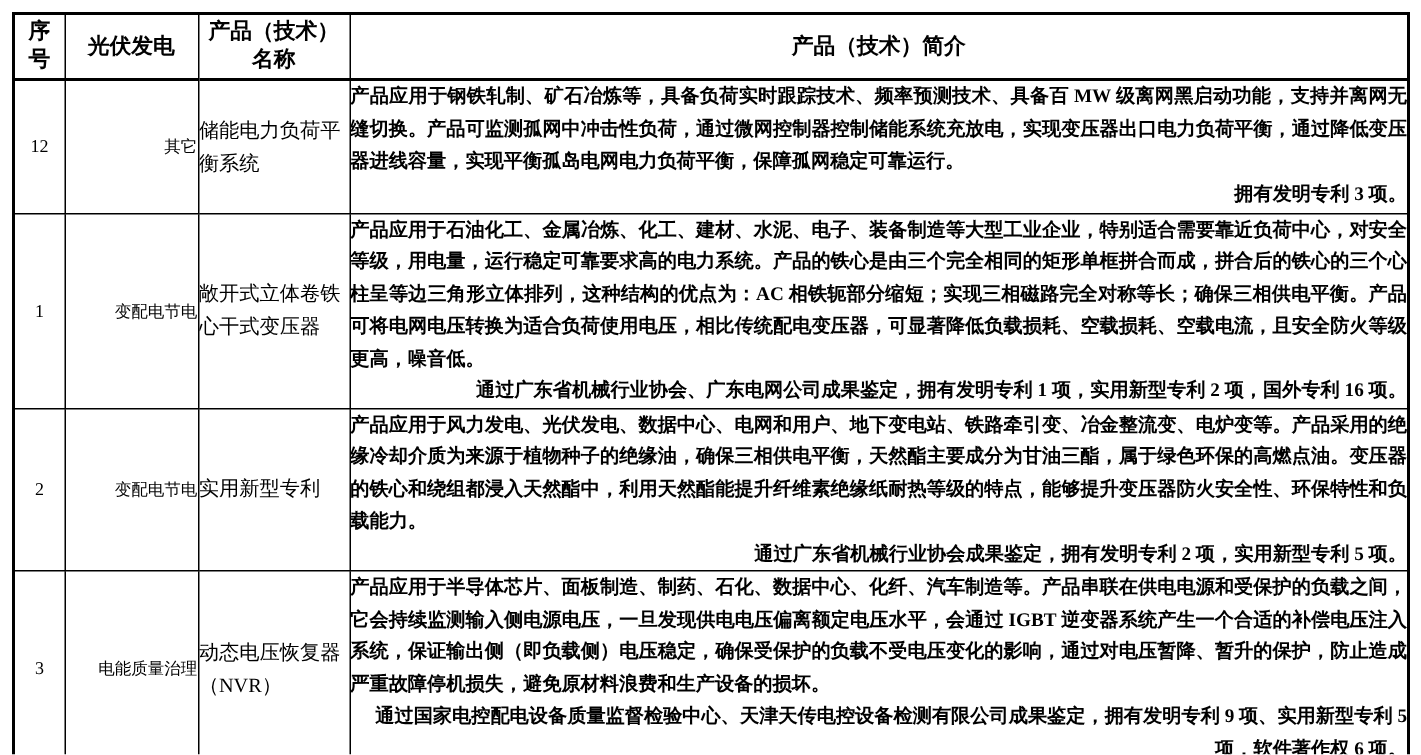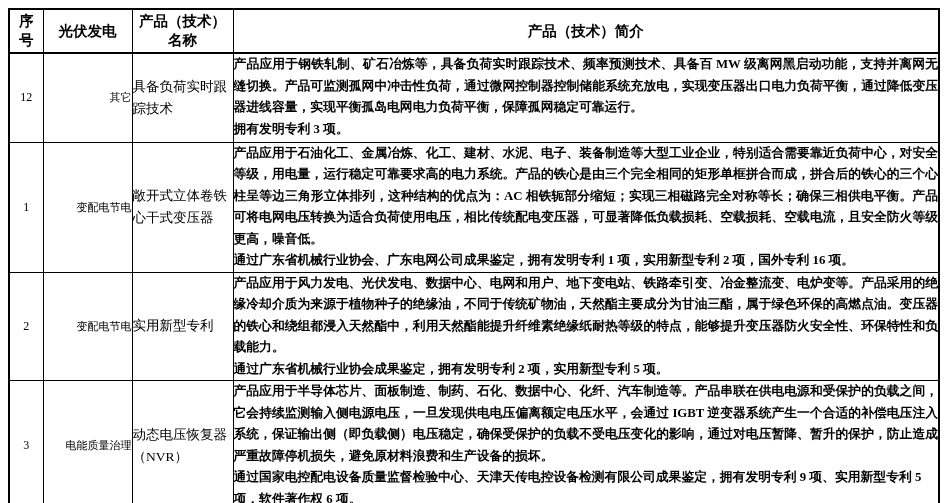--- a/index.html
+++ b/index.html
@@ -83,21 +83,21 @@
     font-size: 12.8px;
     line-height: 21.5px;
     padding: 3px 5px 3px 4px;
   }
   td.cell-intro .para {
     text-align: justify;
     text-justify: inter-ideograph;
     font-weight: bold;
   }
   td.cell-intro .para:last-child {
-    text-align: left;
+    text-align: right;
   }
   tr.r-12 { height: 89px; }
   tr.r-1  { height: 113px; }
   tr.r-2  { height: 88px; }
   tr.r-3  { height: 128px; }
 </style>
 </head>
 <body>
 
 <div class="page">
@@ -113,41 +113,41 @@
         <th>序号</th>
         <th>光伏发电</th>
         <th>产品（技术）名称</th>
         <th>产品（技术）简介</th>
       </tr>
     </thead>
     <tbody>
       <tr class="r-12">
         <td class="cell-no">12</td>
         <td class="cell-cat">其它</td>
-        <td class="cell-name">具备负荷实时跟踪技术</td>
+        <td class="cell-name">储能电力负荷平衡系统</td>
         <td class="cell-intro">
           <div class="para">产品应用于钢铁轧制、矿石冶炼等，具备负荷实时跟踪技术、频率预测技术、具备百 MW 级离网黑启动功能，支持并离网无缝切换。产品可监测孤网中冲击性负荷，通过微网控制器控制储能系统充放电，实现变压器出口电力负荷平衡，通过降低变压器进线容量，实现平衡孤岛电网电力负荷平衡，保障孤网稳定可靠运行。</div>
           <div class="para">拥有发明专利 3 项。</div>
         </td>
       </tr>
       <tr class="r-1">
         <td class="cell-no">1</td>
         <td class="cell-cat">变配电节电</td>
         <td class="cell-name">敞开式立体卷铁心干式变压器</td>
         <td class="cell-intro">
           <div class="para">产品应用于石油化工、金属冶炼、化工、建材、水泥、电子、装备制造等大型工业企业，特别适合需要靠近负荷中心，对安全等级，用电量，运行稳定可靠要求高的电力系统。产品的铁心是由三个完全相同的矩形单框拼合而成，拼合后的铁心的三个心柱呈等边三角形立体排列，这种结构的优点为：AC 相铁轭部分缩短；实现三相磁路完全对称等长；确保三相供电平衡。产品可将电网电压转换为适合负荷使用电压，相比传统配电变压器，可显著降低负载损耗、空载损耗、空载电流，且安全防火等级更高，噪音低。</div>
           <div class="para">通过广东省机械行业协会、广东电网公司成果鉴定，拥有发明专利 1 项，实用新型专利 2 项，国外专利 16 项。</div>
         </td>
       </tr>
       <tr class="r-2">
         <td class="cell-no">2</td>
         <td class="cell-cat">变配电节电</td>
         <td class="cell-name">实用新型专利</td>
         <td class="cell-intro">
-          <div class="para">产品应用于风力发电、光伏发电、数据中心、电网和用户、地下变电站、铁路牵引变、冶金整流变、电炉变等。产品采用的绝缘冷却介质为来源于植物种子的绝缘油，不同于传统矿物油，天然酯主要成分为甘油三酯，属于绿色环保的高燃点油。变压器的铁心和绕组都浸入天然酯中，利用天然酯能提升纤维素绝缘纸耐热等级的特点，能够提升变压器防火安全性、环保特性和负载能力。</div>
+          <div class="para">产品应用于风力发电、光伏发电、数据中心、电网和用户、地下变电站、铁路牵引变、冶金整流变、电炉变等。产品采用的绝缘冷却介质为来源于植物种子的绝缘油，确保三相供电平衡，天然酯主要成分为甘油三酯，属于绿色环保的高燃点油。变压器的铁心和绕组都浸入天然酯中，利用天然酯能提升纤维素绝缘纸耐热等级的特点，能够提升变压器防火安全性、环保特性和负载能力。</div>
           <div class="para">通过广东省机械行业协会成果鉴定，拥有发明专利 2 项，实用新型专利 5 项。</div>
         </td>
       </tr>
       <tr class="r-3">
         <td class="cell-no">3</td>
         <td class="cell-cat">电能质量治理</td>
         <td class="cell-name">动态电压恢复器（NVR）</td>
         <td class="cell-intro">
           <div class="para">产品应用于半导体芯片、面板制造、制药、石化、数据中心、化纤、汽车制造等。产品串联在供电电源和受保护的负载之间，它会持续监测输入侧电源电压，一旦发现供电电压偏离额定电压水平，会通过 IGBT 逆变器系统产生一个合适的补偿电压注入系统，保证输出侧（即负载侧）电压稳定，确保受保护的负载不受电压变化的影响，通过对电压暂降、暂升的保护，防止造成严重故障停机损失，避免原材料浪费和生产设备的损坏。</div>
           <div class="para">通过国家电控配电设备质量监督检验中心、天津天传电控设备检测有限公司成果鉴定，拥有发明专利 9 项、实用新型专利 5 项，软件著作权 6 项。</div>

